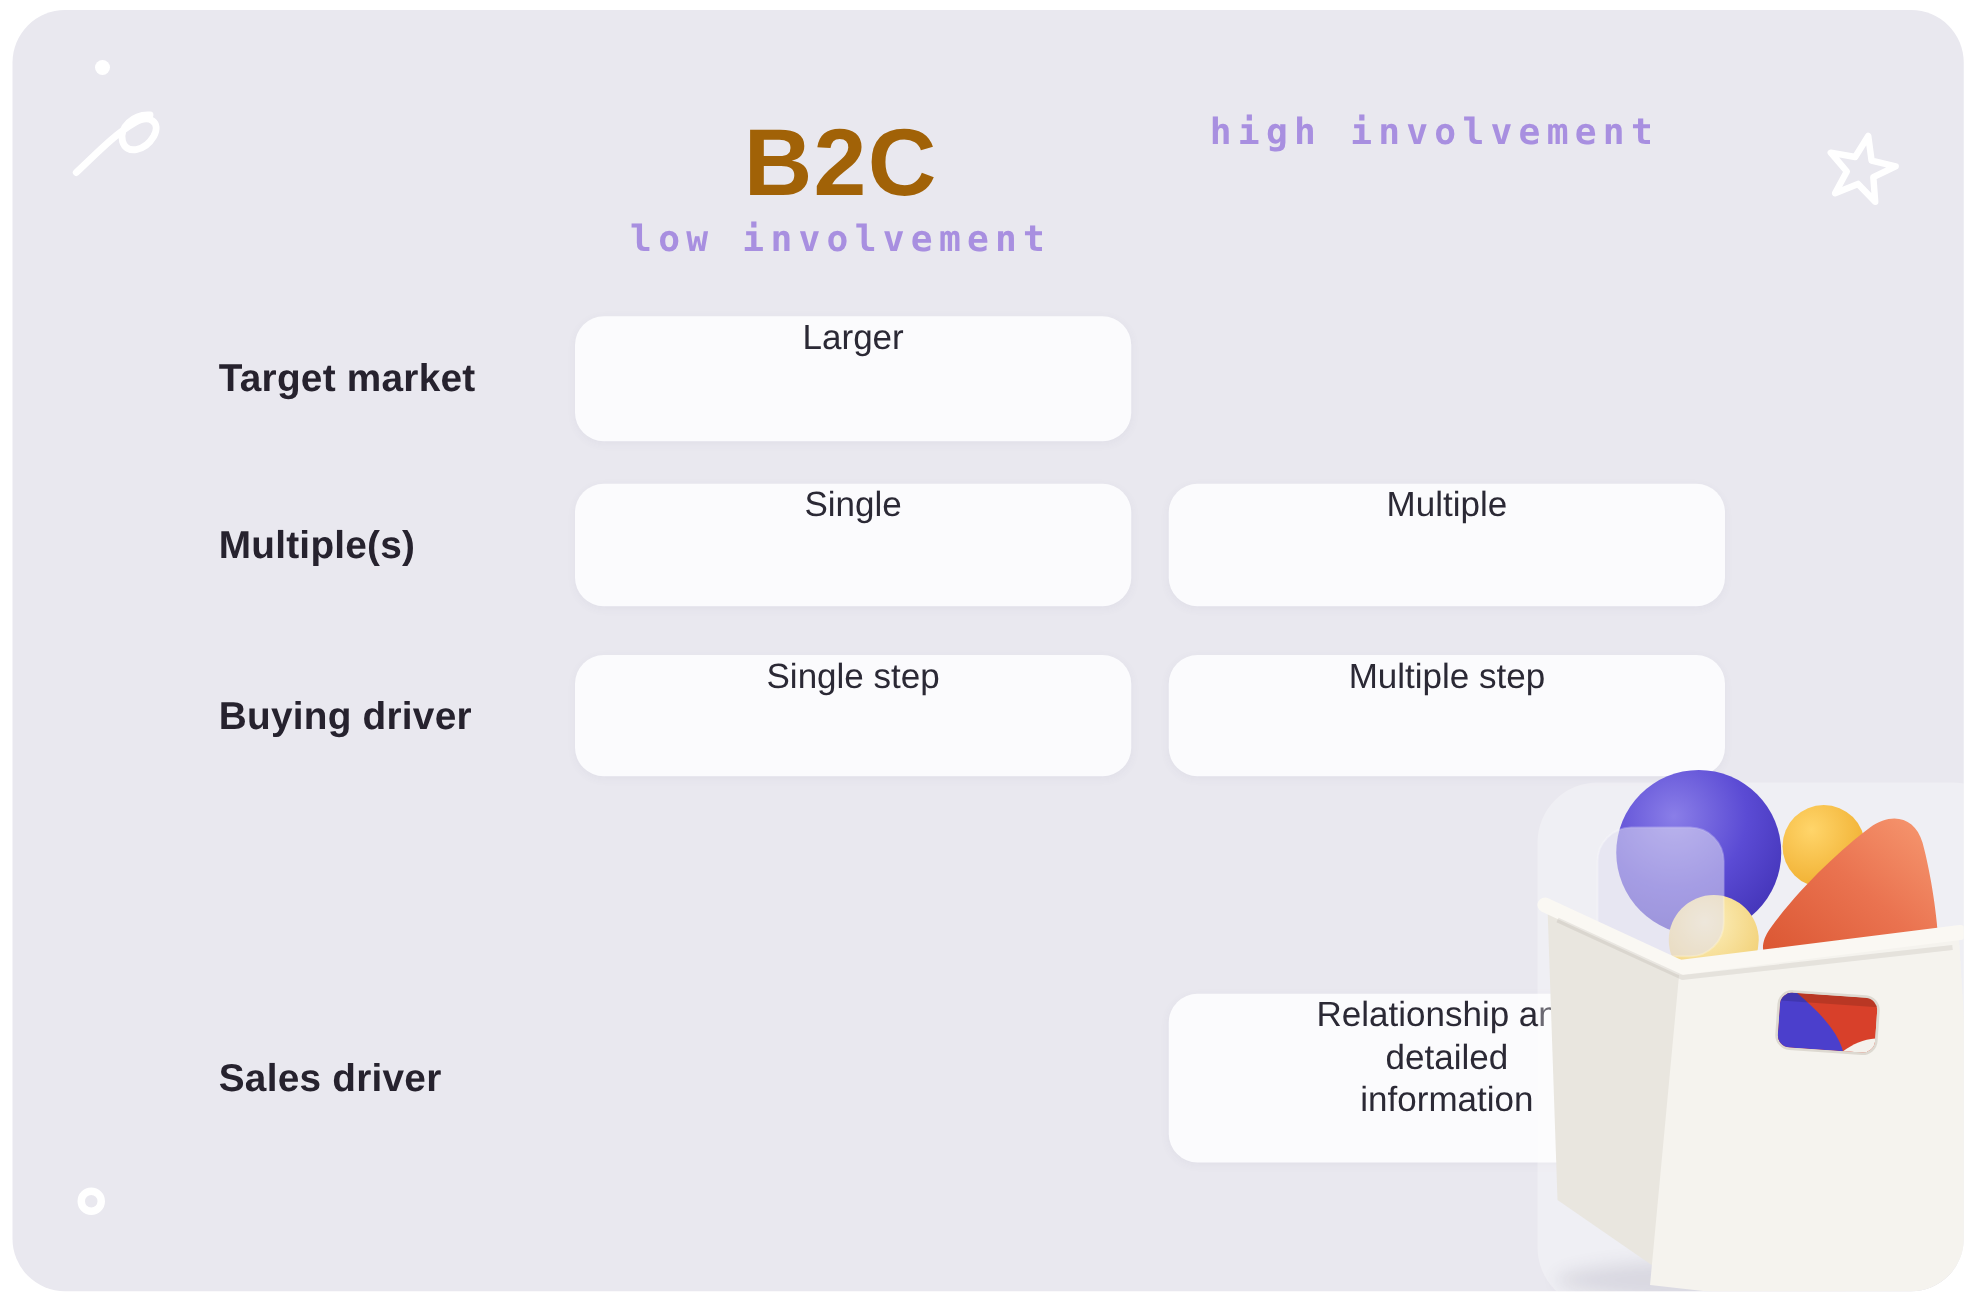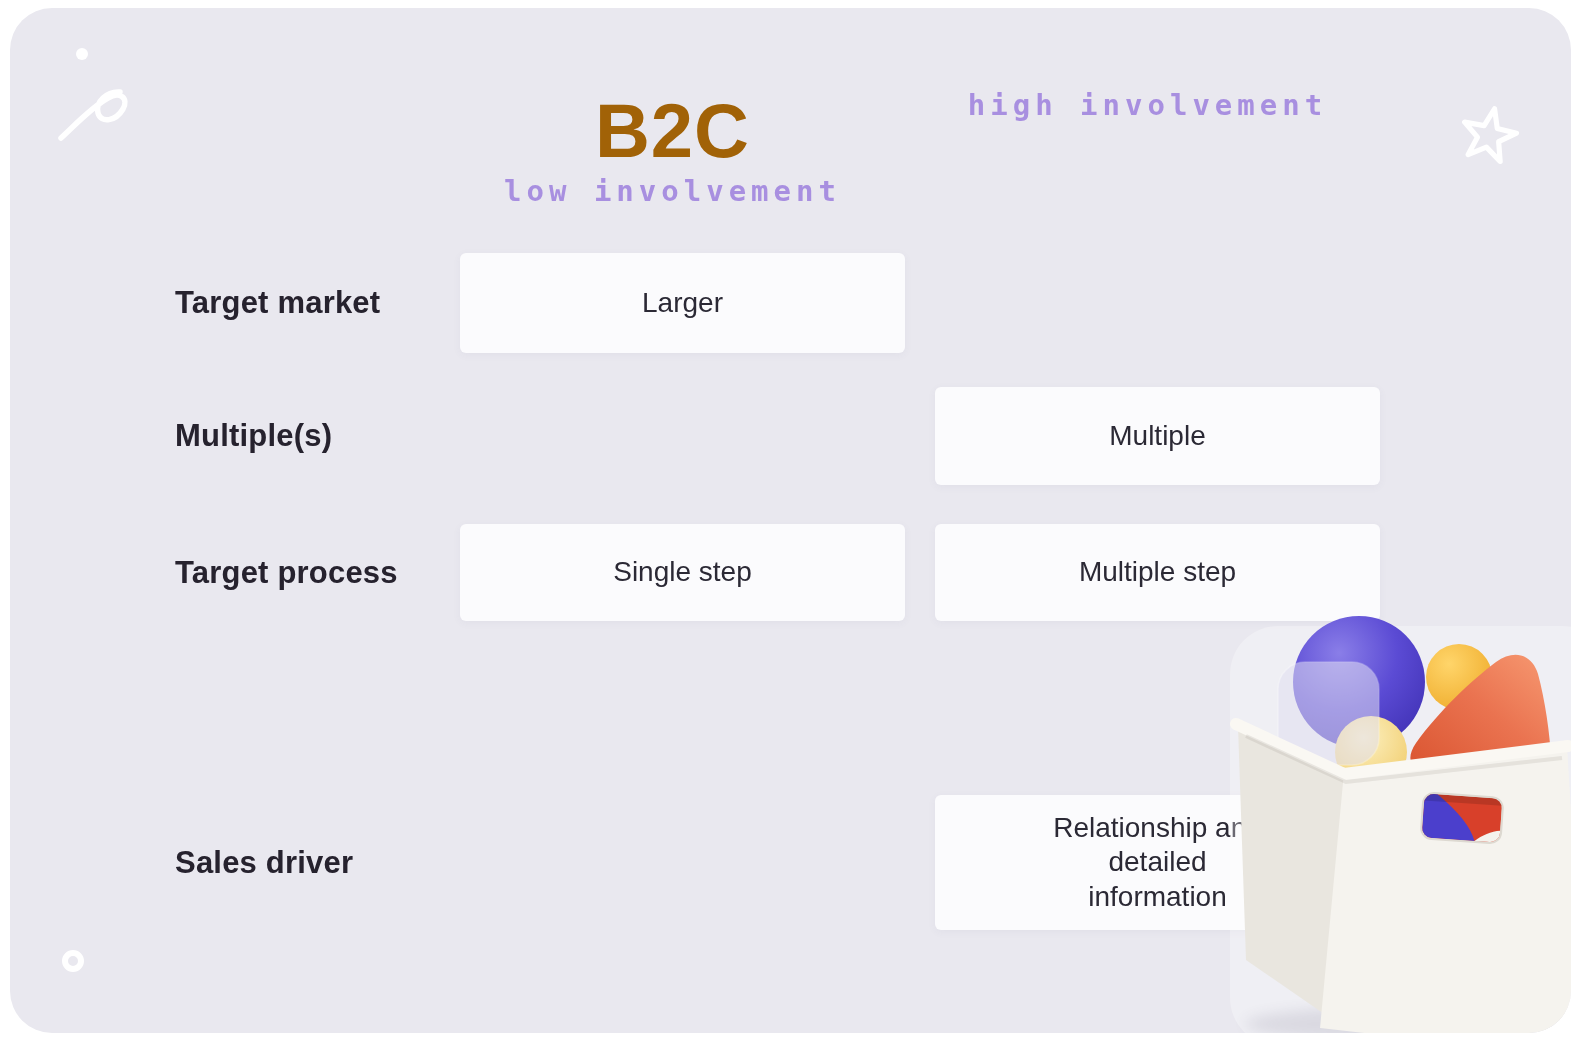--- a/index.html
+++ b/index.html
@@ -18,22 +18,22 @@
   .col-head.b2c{left:440px;}
   .col-head.b2b{left:915px;}
   .col-title{font-size:76px;line-height:86px;font-weight:800;letter-spacing:1px;color:#a16207;}
   .col-sub{font-family:"DejaVu Sans Mono",monospace;font-weight:700;
            font-size:29px;letter-spacing:5px;color:#A88FE0;}
 
   
   .row{position:absolute;left:0;width:100%;}
   .row-label{position:absolute;left:165px;top:0;height:100%;display:flex;align-items:center;
              font-size:31px;font-weight:700;color:#26222E;letter-spacing:0.2px;}
-  .cell{position:absolute;top:0;height:100%;background:#FBFBFD;border-radius:6px;
-        display:flex;align-items:center;justify-content:center;
+  .cell{position:absolute;top:0;height:100%;background:#FBFBFD;border-radius:23px;
+        display:flex;align-items:flex-start;justify-content:center;
         box-shadow:0 2px 8px rgba(80,75,110,0.05);}
   .cell.b2c{left:450px;width:445px;}
   .cell.b2b{left:925px;width:445px;}
   .cell-text{font-size:28px;font-weight:500;color:#2B2935;text-align:center;white-space:pre-line;line-height:1.22;}
 
   .row1{top:245px;height:100px;padding-left:28px;}
   .row2{top:379px;height:98px;}
   .row3{top:516px;height:97px;}
   .row4{top:654px;height:97px;}
   .row5{top:787px;height:135px;}
@@ -66,26 +66,29 @@
     </div>
 
     <div class="row row1">
       <div class="row-label">Target market</div>
       <div class="cell b2c">
           <div class="cell-text">Larger</div>
         </div>
     </div>
     <div class="row row2">
       <div class="row-label">Multiple(s)</div>
+      <div class="cell b2c">
+          <div class="cell-text">Single</div>
+        </div>
       <div class="cell b2b">
           <div class="cell-text">Multiple</div>
         </div>
     </div>
     <div class="row row3">
-      <div class="row-label">Target process</div>
+      <div class="row-label">Buying driver</div>
       <div class="cell b2c">
           <div class="cell-text">Single step</div>
         </div>
       <div class="cell b2b">
           <div class="cell-text">Multiple step</div>
         </div>
     </div>
     <div class="row row5">
       <div class="row-label">Sales driver</div>
       <div class="cell b2b">

